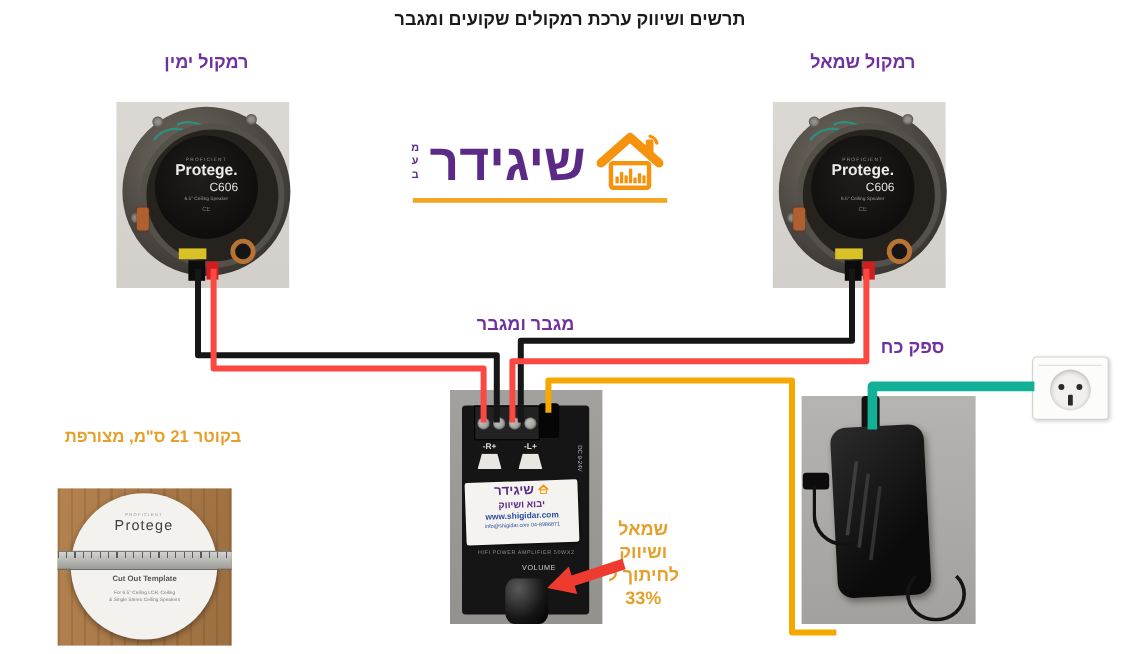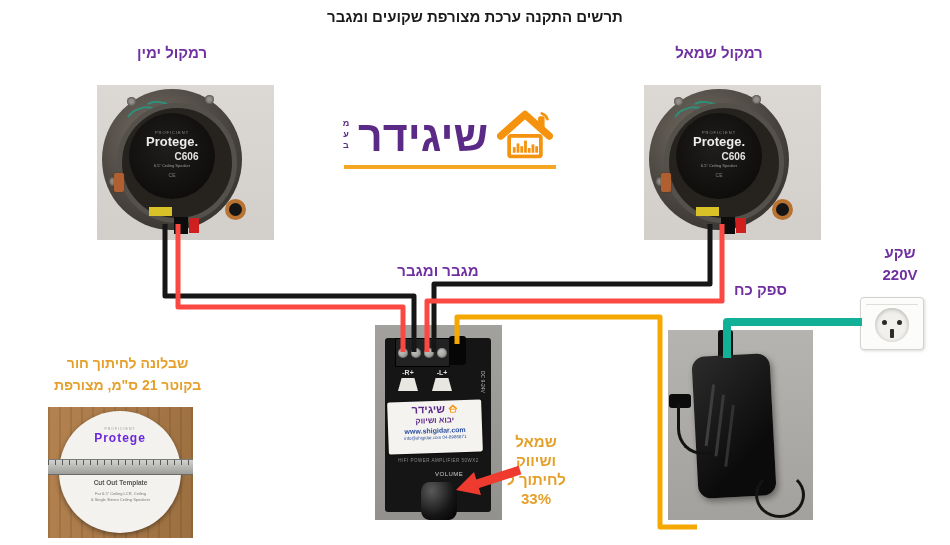--- a/index.html
+++ b/index.html
@@ -3,30 +3,30 @@
 <meta charset="utf-8">
 <style>
   html,body{margin:0;padding:0;background:#fff;}
   .canvas{position:relative;width:950px;height:545px;background:#ffffff;overflow:hidden;
           font-family:"Liberation Sans","DejaVu Sans",sans-serif;}
   .lbl{position:absolute;font-weight:bold;color:#7030A0;font-size:15px;text-align:center;z-index:40;}
   .lbl-orange{color:#E5A02B;}
   .title{position:absolute;top:8px;left:0;width:100%;text-align:center;font-size:15px;font-weight:bold;color:#1a1a1a;z-index:40;}
 
   
-  .spk-photo{position:absolute;width:177px;height:155px;background:linear-gradient(#dcd9d5,#d2cfca);z-index:10;}
+  .spk-photo{position:absolute;width:144px;height:155px;background:linear-gradient(#dcd9d5,#d2cfca);z-index:10;}
   .spk-outer{position:absolute;left:5px;top:4px;width:140px;height:141px;border-radius:50%;
              background:radial-gradient(circle at 40% 35%,#767065,#4a4540 55%,#2f2c29 90%);}
   .screw{position:absolute;width:9px;height:9px;border-radius:50%;background:#97928c;box-shadow:inset 0 0 3px #222;}
   .spk-mid{position:absolute;left:20px;top:18px;width:110px;height:110px;border-radius:50%;background:#26231f;border:5px solid #54504a;}
   .spk-cap{position:absolute;left:32px;top:28px;width:86px;height:86px;border-radius:50%;background:radial-gradient(circle at 45% 40%,#201e1c,#0e0d0c 75%);
            text-align:center;color:#cfcfcf;}
   .cap-brand-small{font-size:4px;letter-spacing:1px;color:#8e8e8e;margin-top:17px;}
   .cap-brand{font-size:13px;font-weight:bold;color:#ececec;line-height:13px;}
-  .cap-model{font-size:10px;font-weight:bold;color:#e2e2e2;margin-top:3px;margin-left:29px;}
+  .cap-model{font-size:10px;font-weight:normal;color:#e2e2e2;margin-top:3px;margin-left:29px;}
   .cap-sub{font-size:4px;color:#9d9d9d;margin-top:1px;}
   .cap-ce{font-size:5px;color:#7d7d7d;margin-top:4px;}
   .spk-term-black{position:absolute;left:calc(50% - 12px);bottom:6px;width:14px;height:17px;background:#0c0c0c;}
   .spk-term-red{position:absolute;left:calc(50% + 3px);bottom:7px;width:10px;height:15px;background:#cf1f1f;}
   .spk-coil{position:absolute;left:17px;top:88px;width:10px;height:19px;background:#b06030;border-radius:2px;box-shadow:0 0 2px #5c2f12;}
   .spk-yellow{position:absolute;left:52px;bottom:24px;width:23px;height:9px;background:#d8c228;}
   .spk-ring{position:absolute;right:28px;bottom:20px;width:13px;height:13px;border-radius:50%;border:4px solid #b87333;background:#151515;}
   .spk-wirearc{position:absolute;width:32px;height:22px;border:2px solid #2e8f7a;border-color:#2e8f7a transparent transparent transparent;border-radius:50%;}
 
   
@@ -75,35 +75,35 @@
   .outlet-circle{position:absolute;left:14px;top:10px;width:34px;height:34px;border-radius:50%;background:#f1f0ec;box-shadow:inset 0 1px 4px rgba(0,0,0,.28);}
   .hole{position:absolute;width:5px;height:5px;border-radius:50%;background:#2a2a2a;}
   .slot{position:absolute;left:15px;top:21px;width:4px;height:9px;background:#2a2a2a;border-radius:1px;}
 
   
   .tpl-photo{position:absolute;left:48px;top:407px;width:145px;height:131px;z-index:10;
              background:repeating-linear-gradient(90deg,rgba(60,30,5,.12) 0 2px,rgba(0,0,0,0) 2px 11px),linear-gradient(100deg,#b3824f,#9c6f40);}
   .tpl-circle{position:absolute;left:11px;top:4px;width:122px;height:122px;border-radius:50%;background:#f3f2ee;
               box-shadow:0 2px 5px rgba(0,0,0,.4);text-align:center;}
   .tpl-brand-small{font-size:3.5px;color:#9a9a9a;letter-spacing:1px;margin-top:16px;}
-  .tpl-brand{font-size:12px;color:#6d28d9;font-weight:bold;letter-spacing:1px;}
+  .tpl-brand{font-size:12px;color:#404040;font-weight:normal;letter-spacing:1px;}
   .tpl-ruler{position:absolute;left:0;top:52px;width:145px;height:14px;background:linear-gradient(#d2d2ce,#9d9d99);
              border-top:1px solid #7a7a76;border-bottom:1px solid #6a6a66;z-index:5;}
   .tpl-ticks{height:5px;background:repeating-linear-gradient(90deg,#5a5a5a 0 1px,transparent 1px 7px);}
   .tpl-title{position:absolute;left:0;width:100%;top:72px;text-align:center;font-size:6.5px;font-weight:bold;color:#555;z-index:6;}
   .tpl-l{position:absolute;left:0;width:100%;text-align:center;font-size:4px;color:#7b7b7b;z-index:6;}
 
   .wires{position:absolute;left:0;top:0;width:950px;height:545px;z-index:50;pointer-events:none;}
 </style>
 </head>
 <body>
 
 <div class="canvas">
 
-  <div class="title">תרשים התקנה ערכת מצורפת שקועים ומגבר</div>
+  <div class="title">תרשים ושיווק ערכת רמקולים שקועים ומגבר</div>
 
   <div class="lbl" style="left:644px;top:44px;width:150px;" dir="rtl">רמקול שמאל</div>
   <div class="lbl" style="left:97px;top:44px;width:150px;" dir="rtl">רמקול ימין</div>
 
   <div class="spk-photo" style="left:97px;top:85px;">
     <div class="spk-outer"></div>
     <div class="screw" style="left:30px;top:12px;"></div>
     <div class="screw" style="left:108px;top:10px;"></div>
     <div class="screw" style="left:130px;top:64px;"></div>
     <div class="screw" style="left:12px;top:92px;"></div>
@@ -213,35 +213,30 @@
   <div class="psu-photo">
     <div class="psu-topcable"></div>
     <div class="psu-brick">
       <div class="psu-gloss"></div>
     </div>
     <div class="psu-plug"></div>
     <div class="psu-cord"></div>
     <div class="psu-coil"></div>
   </div>
 
-  <div class="lbl" style="left:870px;top:242px;width:60px;line-height:22px;">
-    <div dir="rtl">שקע</div>
-    <div>220V</div>
-  </div>
   <div class="outlet">
     <div class="outlet-groove"></div>
     <div class="outlet-circle">
       <div class="hole" style="left:7px;top:12px;"></div>
       <div class="hole" style="left:22px;top:12px;"></div>
       <div class="slot"></div>
     </div>
   </div>
 
   <div class="lbl lbl-orange" style="left:30px;top:352px;width:195px;line-height:22px;font-size:14px;" dir="rtl">
-    <div>שבלונה לחיתוך חור</div>
     <div>בקוטר 21 ס"מ, מצורפת</div>
   </div>
   <div class="tpl-photo">
     <div class="tpl-circle">
       <div class="tpl-brand-small">PROFICIENT</div>
       <div class="tpl-brand">Protege</div>
     </div>
     <div class="tpl-ruler">
       <div class="tpl-ticks"></div>
     </div>

